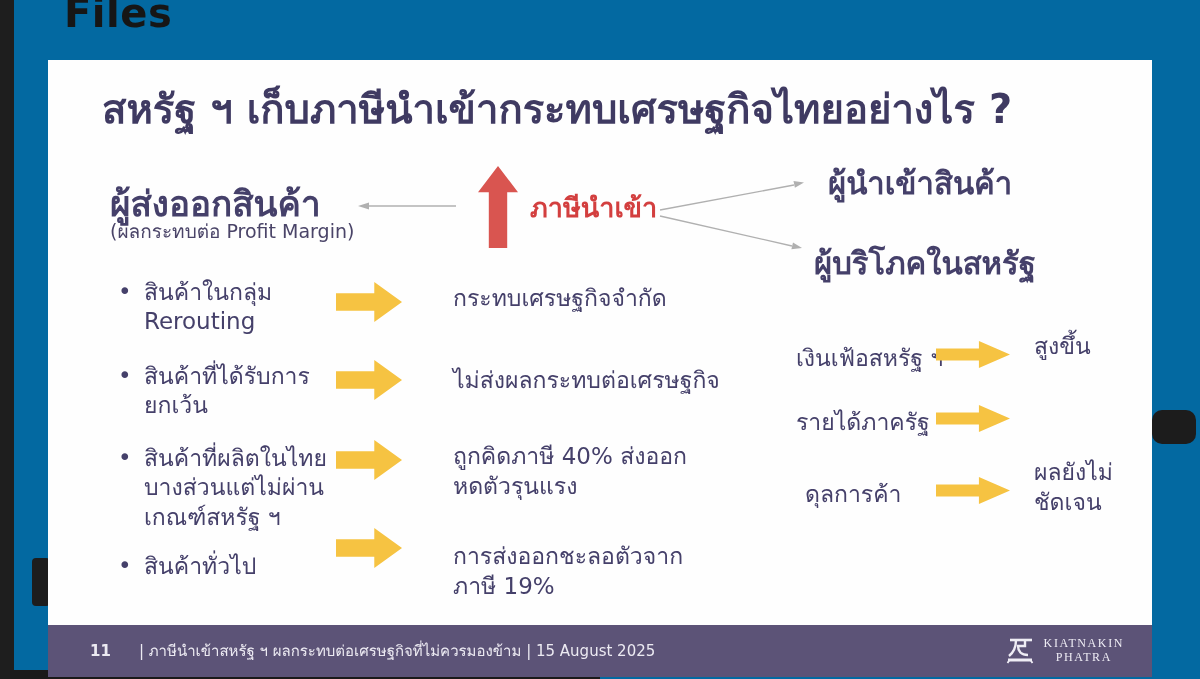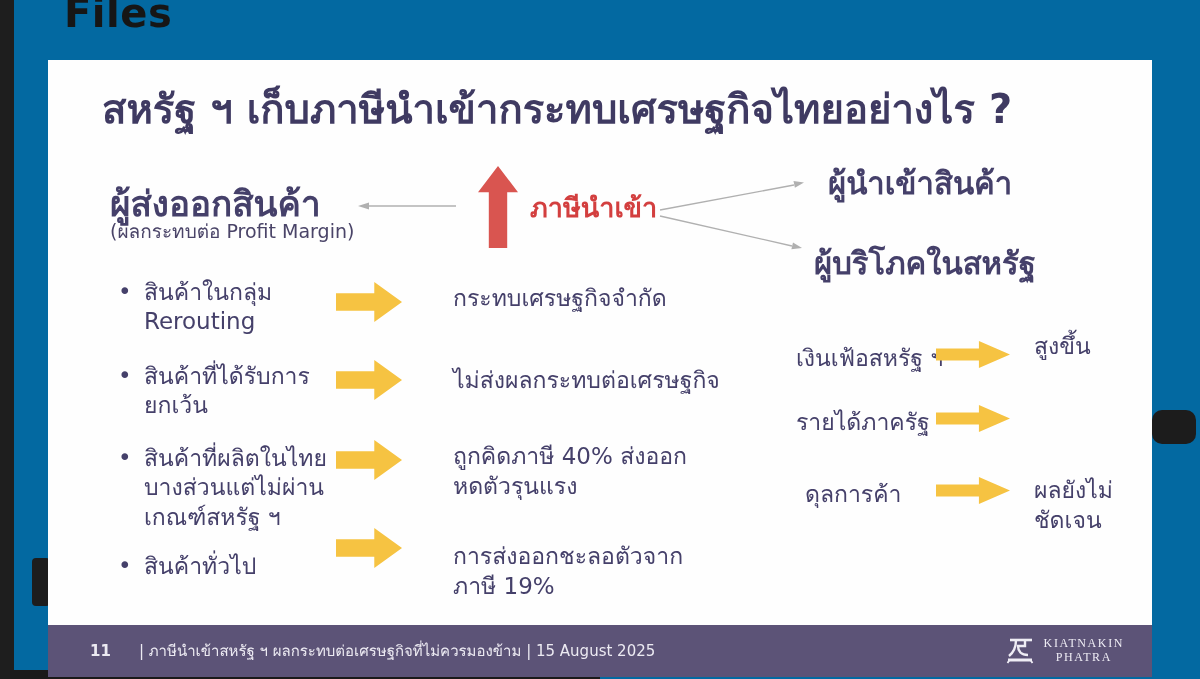--- a/index.html
+++ b/index.html
@@ -35,21 +35,21 @@
   .yellow-arrow{position:absolute;background:#f6c342;
                 clip-path:polygon(0 28%,58% 28%,58% 0,100% 50%,58% 100%,58% 72%,0 72%);}
   .ya-big{left:288px;width:66px;height:40px;}
   .ya-small{left:888px;width:74px;height:27px;}
 
   .b1{top:218px;}.b2{top:302px;}.b3{top:384px;}.b4{top:492px;}
   .a1{top:222px;}.a2{top:300px;}.a3{top:380px;}.a4{top:468px;}
   .o1{top:224px;}.o2{top:306px;}.o3{top:382px;}.o4{top:482px;}
   .rl1{top:280px;}.rl2{top:344px;}.rl3{top:416px;left:757px;}
   .ra1{top:281px;}.ra2{top:345px;}.ra3{top:417px;}
-  .rr1{top:272px;}.rr2{top:338px;}.rr3{top:416px;}
+  .rr1{top:272px;}.rr2{top:338px;}.rr3{top:398px;}
 
   .footer{position:absolute;left:0;bottom:0;width:1104px;height:52px;background:#5c5377;
           display:flex;align-items:center;color:#eceaf2;}
   .footer-page{margin-left:42px;font-size:15px;font-weight:600;}
   .footer-caption{margin-left:28px;font-size:15px;}
   .brand{margin-left:auto;margin-right:28px;display:flex;align-items:center;gap:9px;text-align:center;}
   .brand-name{font-family:"Liberation Serif","DejaVu Serif",serif;font-size:12px;line-height:1.15;
               letter-spacing:1.6px;color:#efedf5;}
 </style>
 </head>

